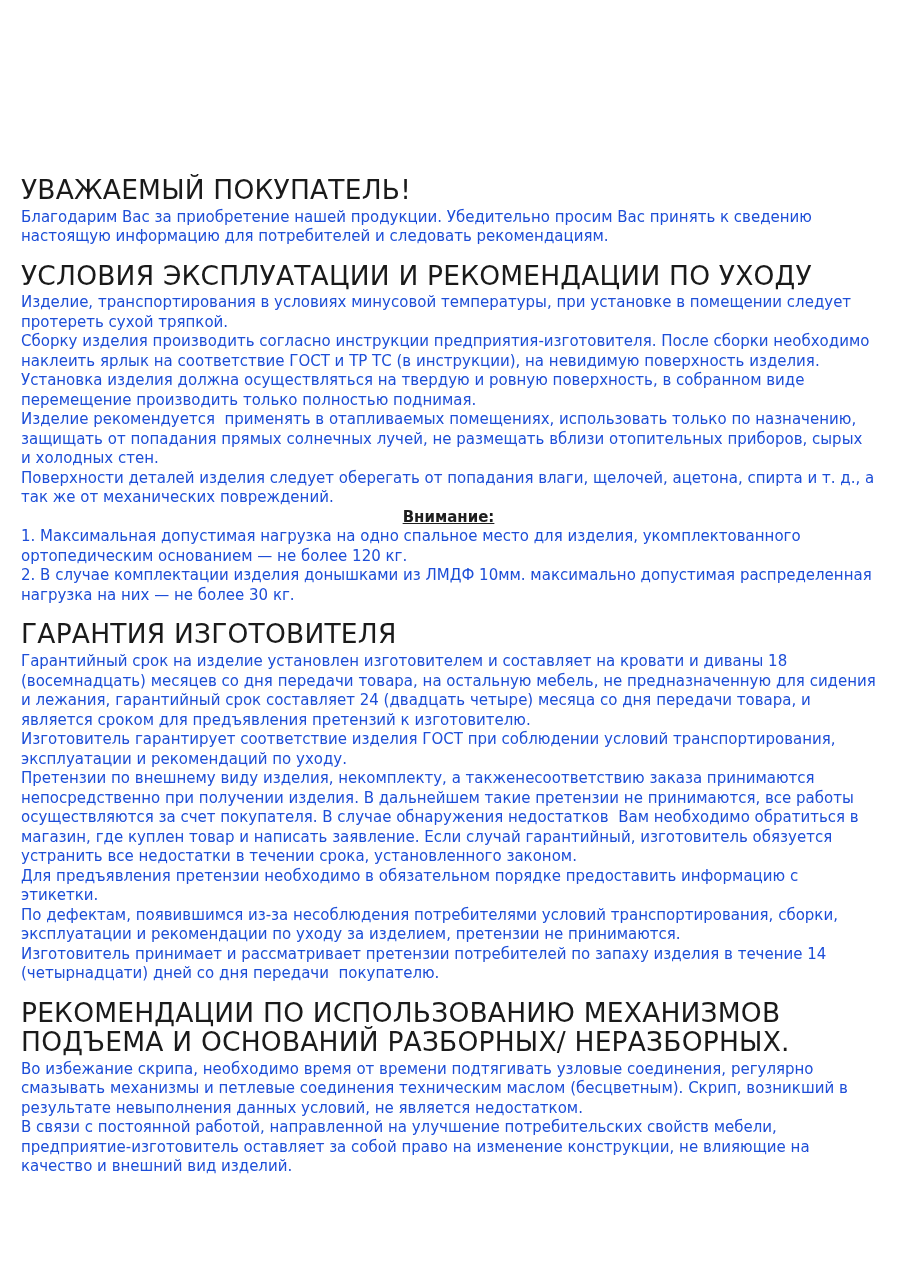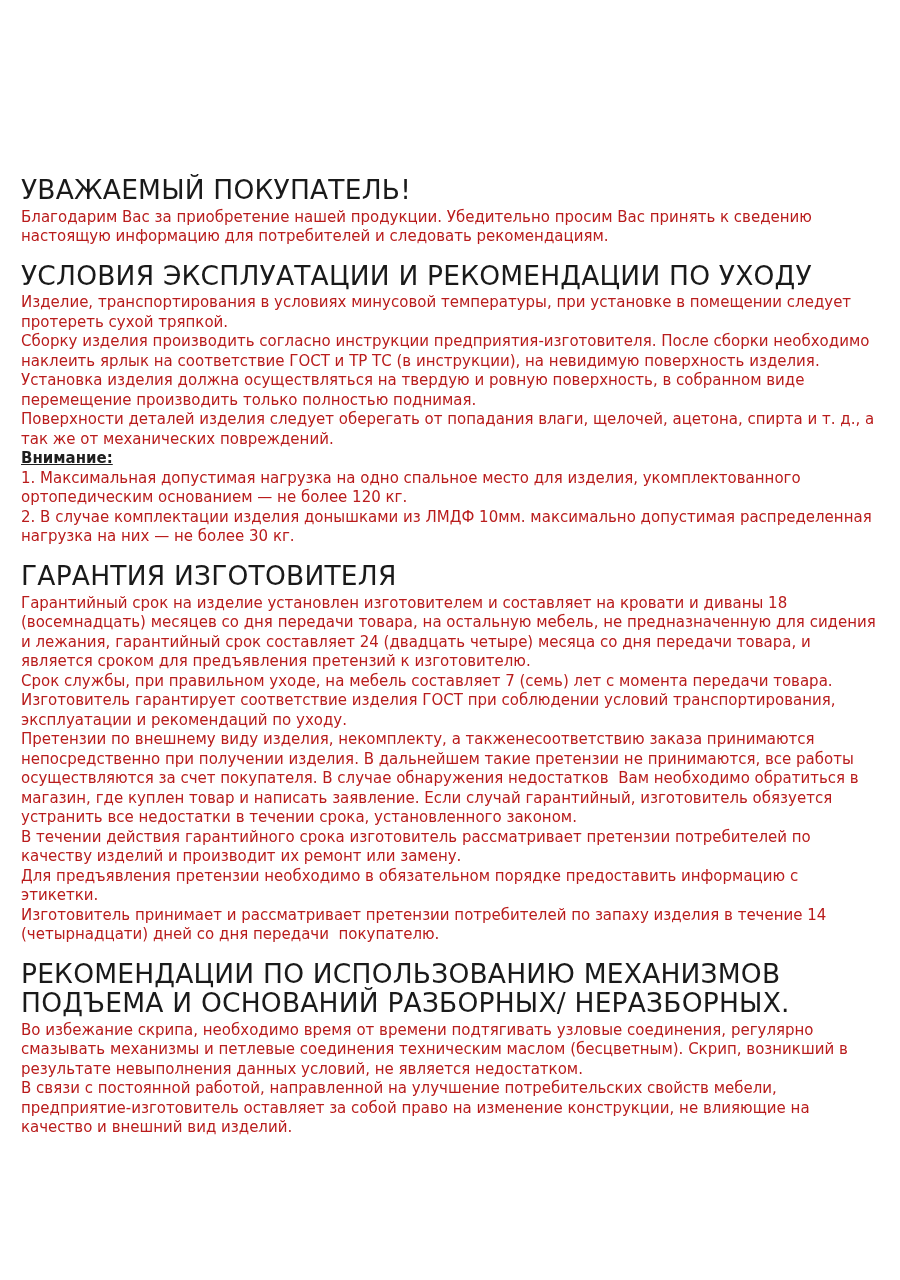--- a/index.html
+++ b/index.html
@@ -27,59 +27,60 @@
     line-height: 1.12;
     letter-spacing: 0.2px;
     margin: 0 0 3px 0;
     color: #1a1a1a;
   }
   .para {
     font-size: 15px;
     line-height: 19.5px;
     margin: 0;
     white-space: pre-wrap;
-    color: #b91c1c;
+    color: #1d4ed8;
   }
   .warning-label {
     font-size: 15px;
     line-height: 19.5px;
     margin: 0;
     font-weight: 700;
     text-decoration: underline;
+    text-align: center;
   }
 </style>
 </head>
 <body>
 
 <div class="doc">
 
   <section class="sec">
     <h1 class="sec-title">УВАЖАЕМЫЙ ПОКУПАТЕЛЬ!</h1>
     <p class="para">Благодарим Вас за приобретение нашей продукции. Убедительно просим Вас принять к сведению настоящую информацию для потребителей и следовать рекомендациям.</p>
   </section>
 
   <section class="sec">
     <h1 class="sec-title">УСЛОВИЯ ЭКСПЛУАТАЦИИ И РЕКОМЕНДАЦИИ ПО УХОДУ</h1>
     <p class="para">Изделие, транспортирования в условиях минусовой температуры, при установке в помещении следует протереть сухой тряпкой.</p>
     <p class="para">Сборку изделия производить согласно инструкции предприятия-изготовителя. После сборки необходимо наклеить ярлык на соответствие ГОСТ и ТР ТС (в инструкции), на невидимую поверхность изделия.</p>
     <p class="para">Установка изделия должна осуществляться на твердую и ровную поверхность, в собранном виде перемещение производить только полностью поднимая.</p>
+    <p class="para">Изделие рекомендуется  применять в отапливаемых помещениях, использовать только по назначению, защищать от попадания прямых солнечных лучей, не размещать вблизи отопительных приборов, сырых и холодных стен.</p>
     <p class="para">Поверхности деталей изделия следует оберегать от попадания влаги, щелочей, ацетона, спирта и т. д., а так же от механических повреждений.</p>
     <p class="warning-label">Внимание:</p>
     <p class="para">1. Максимальная допустимая нагрузка на одно спальное место для изделия, укомплектованного ортопедическим основанием — не более 120 кг.</p>
     <p class="para">2. В случае комплектации изделия донышками из ЛМДФ 10мм. максимально допустимая распределенная нагрузка на них — не более 30 кг.</p>
   </section>
 
   <section class="sec">
     <h1 class="sec-title">ГАРАНТИЯ ИЗГОТОВИТЕЛЯ</h1>
     <p class="para">Гарантийный срок на изделие установлен изготовителем и составляет на кровати и диваны 18 (восемнадцать) месяцев со дня передачи товара, на остальную мебель, не предназначенную для сидения и лежания, гарантийный срок составляет 24 (двадцать четыре) месяца со дня передачи товара, и является сроком для предъявления претензий к изготовителю.</p>
-    <p class="para">Срок службы, при правильном уходе, на мебель составляет 7 (семь) лет с момента передачи товара.</p>
     <p class="para">Изготовитель гарантирует соответствие изделия ГОСТ при соблюдении условий транспортирования, эксплуатации и рекомендаций по уходу.</p>
     <p class="para">Претензии по внешнему виду изделия, некомплекту, а такженесоответствию заказа принимаются непосредственно при получении изделия. В дальнейшем такие претензии не принимаются, все работы осуществляются за счет покупателя. В случае обнаружения недостатков  Вам необходимо обратиться в магазин, где куплен товар и написать заявление. Если случай гарантийный, изготовитель обязуется устранить все недостатки в течении срока, установленного законом.</p>
-    <p class="para">В течении действия гарантийного срока изготовитель рассматривает претензии потребителей по качеству изделий и производит их ремонт или замену.</p>
     <p class="para">Для предъявления претензии необходимо в обязательном порядке предоставить информацию с этикетки.</p>
+    <p class="para">По дефектам, появившимся из-за несоблюдения потребителями условий транспортирования, сборки, эксплуатации и рекомендации по уходу за изделием, претензии не принимаются.</p>
     <p class="para">Изготовитель принимает и рассматривает претензии потребителей по запаху изделия в течение 14 (четырнадцати) дней со дня передачи  покупателю.</p>
   </section>
 
   <section class="sec">
     <h1 class="sec-title">РЕКОМЕНДАЦИИ ПО ИСПОЛЬЗОВАНИЮ МЕХАНИЗМОВ ПОДЪЕМА И ОСНОВАНИЙ РАЗБОРНЫХ/ НЕРАЗБОРНЫХ.</h1>
     <p class="para">Во избежание скрипа, необходимо время от времени подтягивать узловые соединения, регулярно смазывать механизмы и петлевые соединения техническим маслом (бесцветным). Скрип, возникший в результате невыполнения данных условий, не является недостатком.</p>
     <p class="para">В связи с постоянной работой, направленной на улучшение потребительских свойств мебели, предприятие-изготовитель оставляет за собой право на изменение конструкции, не влияющие на качество и внешний вид изделий.</p>
   </section>
 
 </div>

